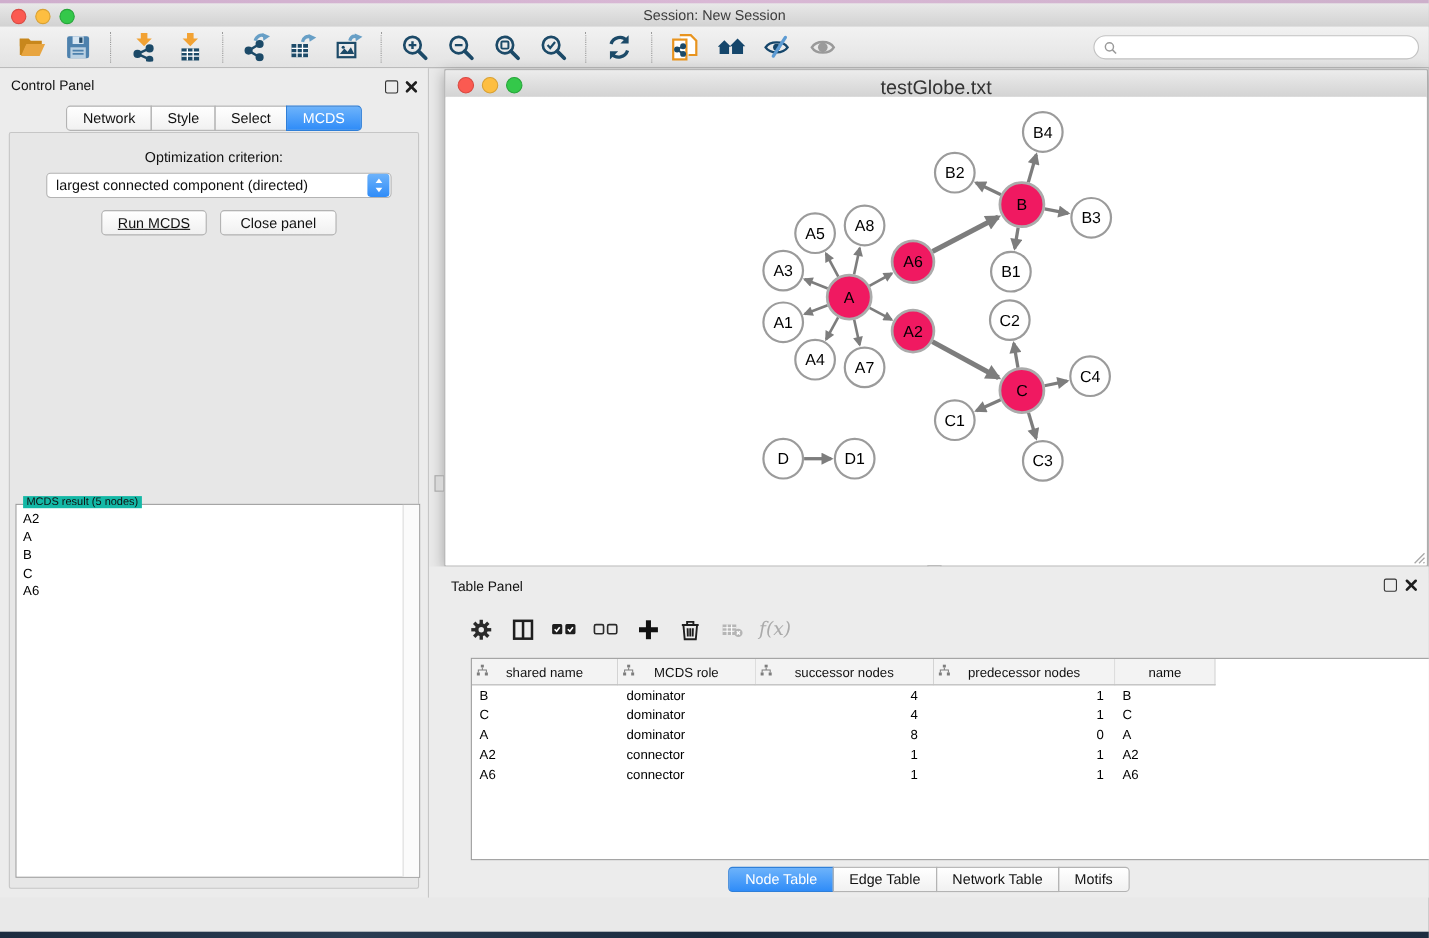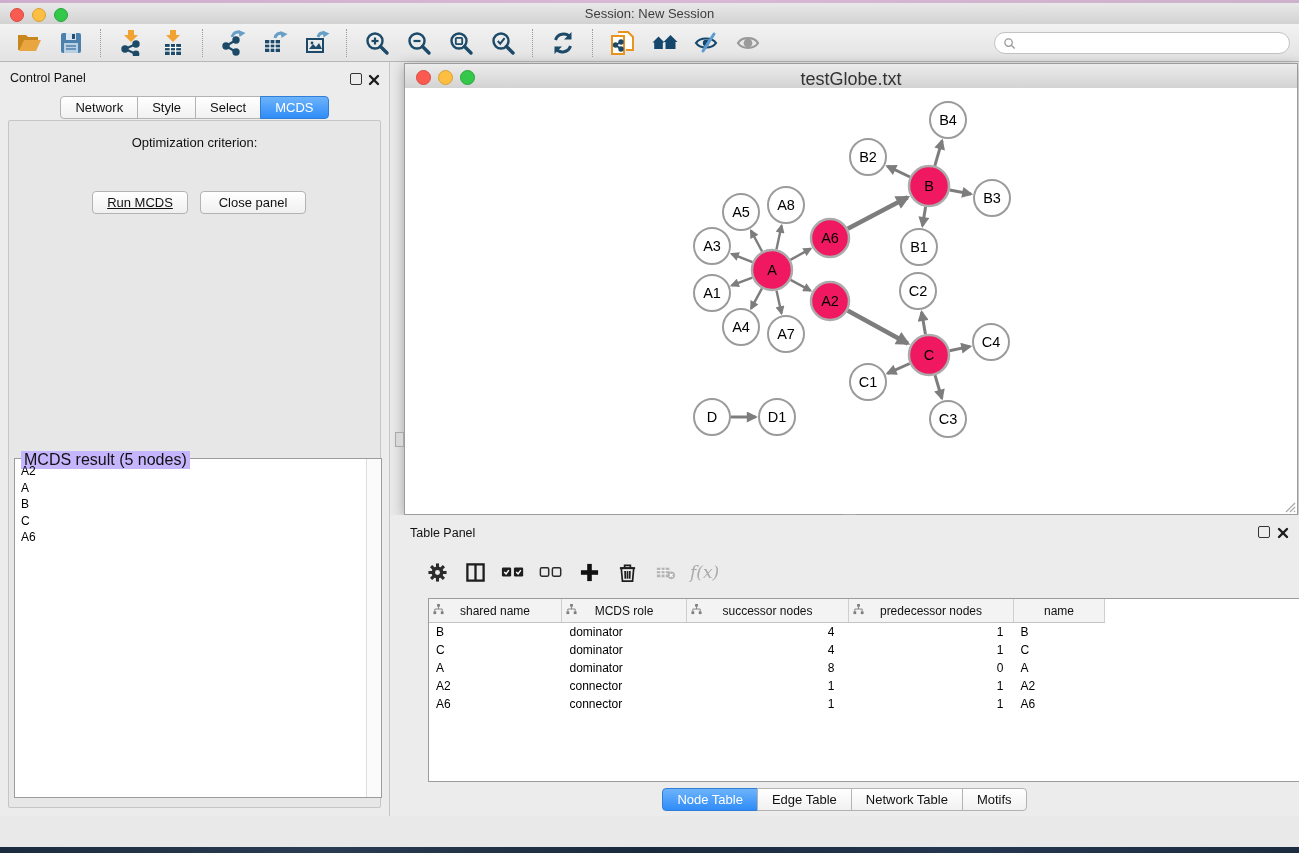--- a/index.html
+++ b/index.html
@@ -51,21 +51,21 @@
   .combo-text{flex:1;font-size:13px;padding-left:8px;color:#111;white-space:nowrap;overflow:hidden;}
   .combo-step{width:20px;height:21px;border-radius:3px;background:linear-gradient(#6db3fb,#2f8cf8);
     margin-right:1px;display:flex;align-items:center;justify-content:center;}
   .combo-step svg{width:9px;height:15px;}
   .btn{position:absolute;height:23px;background:linear-gradient(#ffffff,#f0f0f0);border:1px solid #b3b3b3;
     border-radius:4px;font-size:13px;font-family:"Liberation Sans",sans-serif;color:#111;padding:0;}
   .run-btn{left:92px;top:129px;width:96px;text-decoration:underline;}
   .closep-btn{left:200px;top:129px;width:106px;}
   .mcds-box{position:absolute;left:14px;top:396px;width:368px;height:340px;border:1px solid #9c9c9c;
     background:#fff;box-sizing:border-box;}
-  .mcds-legend{position:absolute;left:6px;top:-8px;background:#c4b5fd;padding:0 3px;font-size:16px;color:#111;}
+  .mcds-legend{position:absolute;left:6px;top:-8px;background:#14b8a6;padding:0 3px;font-size:10px;color:#111;}
   .mcds-list{position:absolute;left:1px;top:4px;bottom:1px;right:15px;overflow:hidden;}
   .mcds-list .li{font-size:12px;line-height:16.5px;padding-left:5px;color:#000;}
   .mcds-scroll{position:absolute;right:0;top:0;bottom:0;width:14px;background:#fbfbfb;border-left:1px solid #ddd;}
   
   .net-window{position:absolute;left:404px;top:63px;width:894px;height:452px;background:#fff;
     border:1px solid #9c9c9c;box-sizing:border-box;box-shadow:0 3px 12px rgba(0,0,0,0.3);}
   .nw-titlebar{position:absolute;left:0;top:0;right:0;height:24px;
     background:linear-gradient(#ececec,#d3d3d3);border-bottom:1px solid #b2b2b2;}
   .nw-lights{position:absolute;left:11px;top:6px;display:flex;gap:7px;}
   .nw-lights .tl{width:13px;height:13px;}
@@ -295,20 +295,29 @@
         </svg>
     </span>
     <div class="seg-row cp-tabs" id="cp-tabs">
         <div class="seg">Network</div>
         <div class="seg">Style</div>
         <div class="seg">Select</div>
         <div class="seg sel">MCDS</div>
       </div>
     <div class="cp-content"></div>
     <div class="opt-label">Optimization criterion:</div>
+    <div class="combo">
+      <div class="combo-text">largest connected component (directed)</div>
+      <div class="combo-step">
+        <svg viewBox="0 0 10 16">
+            <path d="M5 1l3.4 4.5H1.6z" fill="#fff"></path>
+            <path d="M5 15l-3.4-4.5h6.8z" fill="#fff"></path>
+          </svg>
+      </div>
+    </div>
     <button class="btn run-btn">Run MCDS</button>
     <button class="btn closep-btn">Close panel</button>
     <div class="mcds-box">
       <div class="mcds-legend">MCDS result (5 nodes)</div>
       <div class="mcds-list" id="mcds-list">
           <div class="li">A2</div>
           <div class="li">A</div>
           <div class="li">B</div>
           <div class="li">C</div>
           <div class="li">A6</div>

